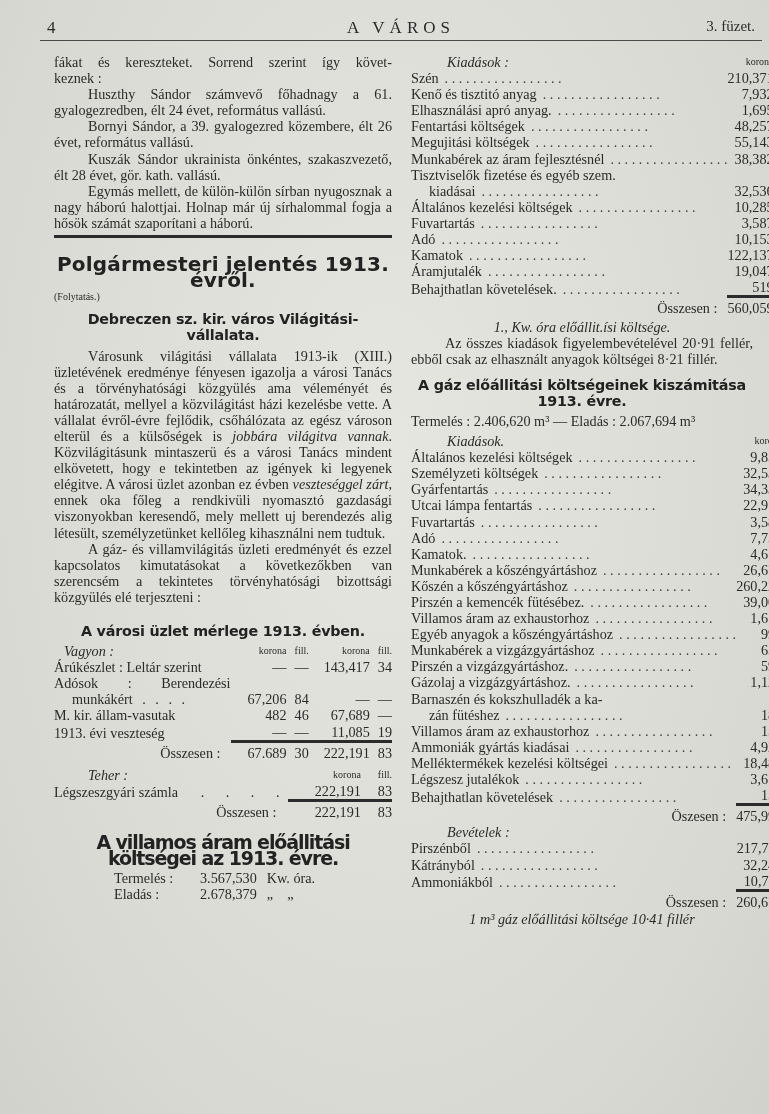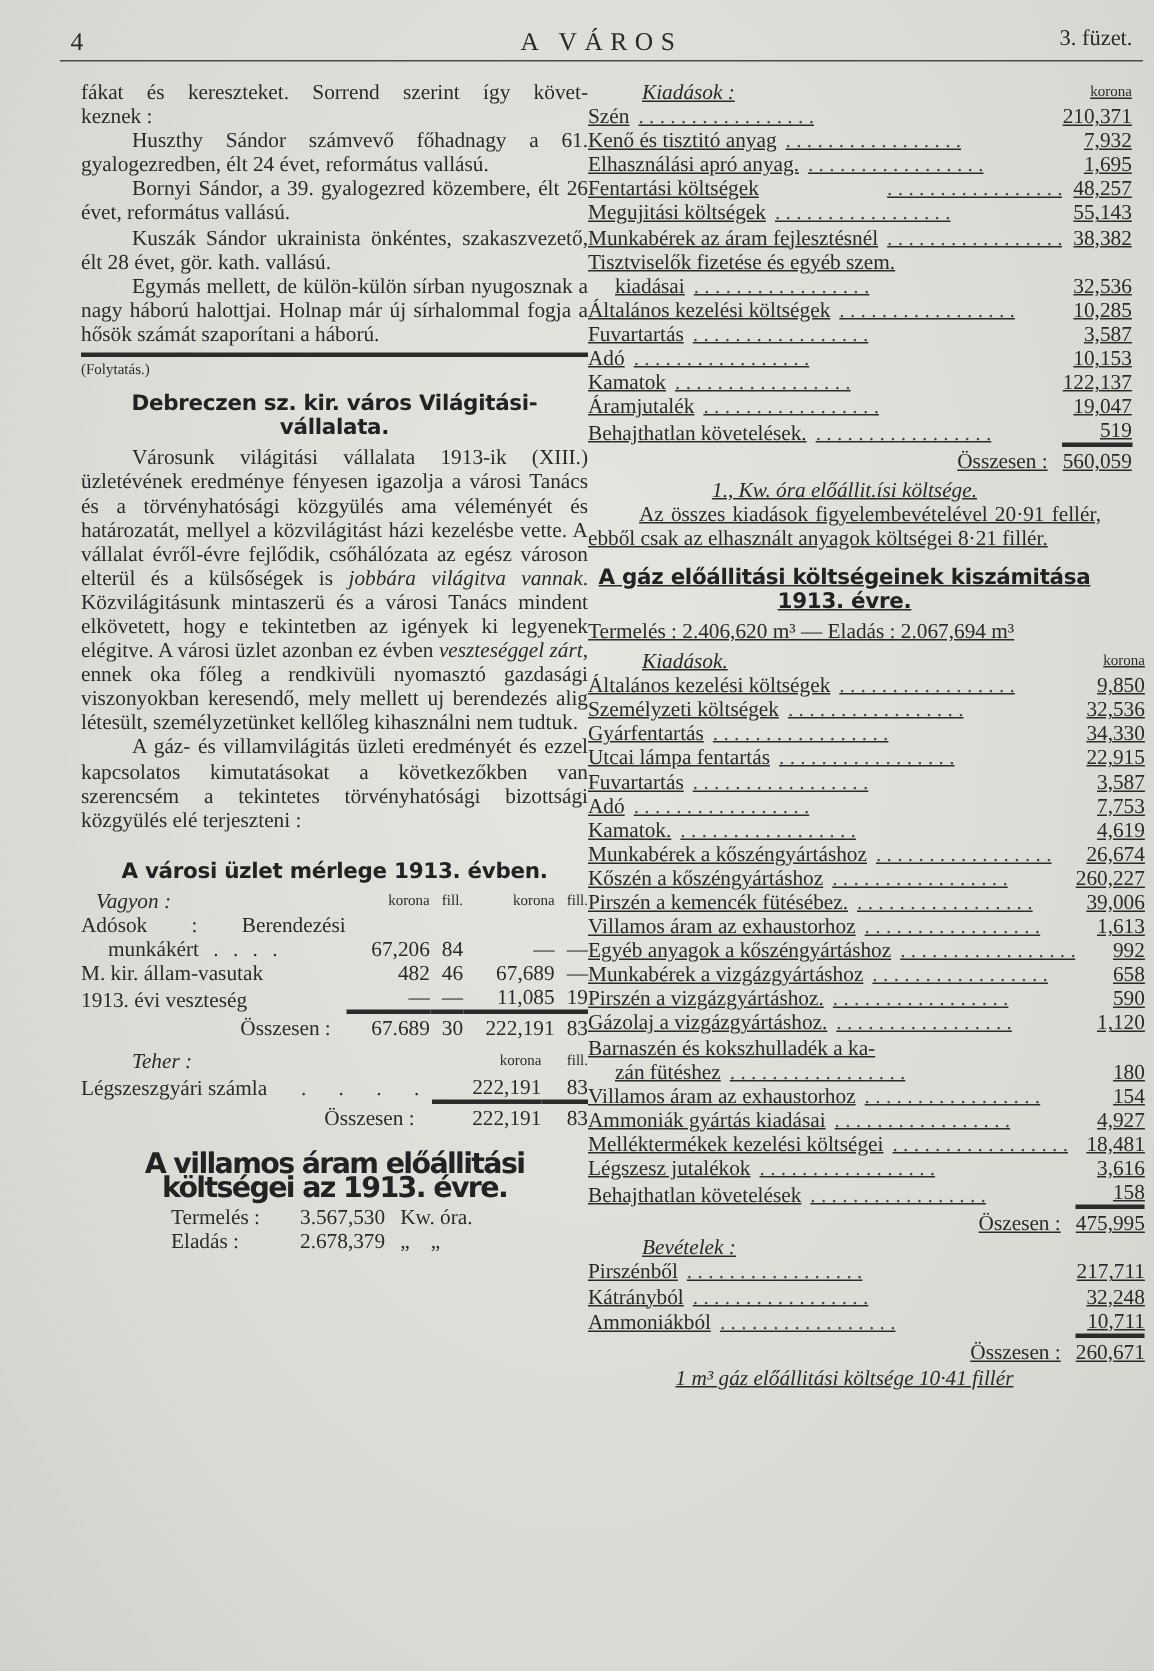--- a/index.html
+++ b/index.html
@@ -17,21 +17,21 @@
   .header {
     position: absolute; left: 40px; top: 16px; width: 722px; height: 24px;
     border-bottom: 1.5px solid #4a4a4a;
   }
   .header .pno { position: absolute; left: 7px; top: 2px; font-size: 17px; }
   .header .title { position: absolute; left: 0; right: 0; text-align: center; top: 2px; font-size: 17px; letter-spacing: 5px; }
   .header .issue { position: absolute; right: 7px; top: 2px; font-size: 15px; }
 
   .col { position: absolute; top: 54px; font-size: 14.2px; line-height: 16.1px; }
   .left { left: 54px; width: 338px; }
-  .right { left: 392px; width: 342px; text-decoration: underline; }
+  .right { left: 411px; width: 342px; }
 
   p { margin: 0; text-align: justify; }
   .ind { text-indent: 34px; }
   .jl { text-align-last: justify; }
   em { font-style: italic; }
 
   .rule { border-top: 2px solid #333; margin: 4px 0 0 0; }
   .rule.thick { border-top: 3px solid #2b2b2b; }
 
   h1.sect {
@@ -71,20 +71,21 @@
 
   <div class="col left">
     <p class="jl">fákat és kereszteket. Sorrend szerint így követ-</p>
     <p>keznek :</p>
     <p class="ind">Huszthy Sándor számvevő főhadnagy a 61. gyalogezredben, élt 24 évet, református vallású.</p>
     <p class="ind">Bornyi Sándor, a 39. gyalogezred közembere, élt 26 évet, református vallású.</p>
     <p class="ind">Kuszák Sándor ukrainista önkéntes, szakaszvezető, élt 28 évet, gör. kath. vallású.</p>
     <p class="ind">Egymás mellett, de külön-külön sírban nyugosznak a nagy háború halottjai. Holnap már új sírhalommal fogja a hősök számát szaporítani a háború.</p>
     <div class="rule thick"></div>
 
+    <h1 class="sect">Polgármesteri jelentés 1913. évről.</h1>
     <div class="sub">(Folytatás.)</div>
     <h2 class="hd">Debreczen sz. kir. város Világitási-vállalata.</h2>
 
     <p class="ind"><span>Városunk világitási vállalata 1913-ik (XIII.) üzletévének eredménye fényesen igazolja a városi Tanács és a törvényhatósági közgyülés ama véleményét és határozatát, mellyel a közvilágitást házi kezelésbe vette. A vállalat évről-évre fejlődik, csőhálózata az egész városon elterül és a külsőségek is </span><em>jobbára világitva vannak</em><span>. Közvilágitásunk mintaszerü és a városi Tanács mindent elkövetett, hogy e tekintetben az igények ki legyenek elégitve. A városi üzlet azonban ez évben </span><em>veszteséggel zárt</em><span>, ennek oka főleg a rendkivüli nyomasztó gazdasági viszonyokban keresendő, mely mellett uj berendezés alig létesült, személyzetünket kellőleg kihasználni nem tudtuk.</span></p>
     <p class="ind">A gáz- és villamvilágitás üzleti eredményét és ezzel kapcsolatos kimutatásokat a következőkben van szerencsém a tekintetes törvényhatósági bizottsági közgyülés elé terjeszteni :</p>
 
     <h2 class="hd" style="margin-top:18px">A városi üzlet mérlege 1913. évben.</h2>
 
     <table>
       <colgroup>
@@ -98,20 +99,27 @@
           <tr>
         <td class="ital-head" style="font-style:italic">Vagyon :</td>
         <td class="small">korona</td>
         <td class="small">fill.</td>
         <td class="small">korona</td>
         <td class="small">fill.</td>
       </tr>
       </tbody>
         <tbody id="assets-body">
           <tr>
+            <td>Árúkészlet : Leltár szerint</td>
+            <td class="num">—</td>
+            <td class="num">—</td>
+            <td class="num">143,417</td>
+            <td class="num">34</td>
+          </tr>
+          <tr>
             <td style="word-spacing: 26px;">Adósok : Berendezési</td>
             <td class="num"></td>
             <td class="num"></td>
             <td class="num"></td>
             <td class="num"></td>
           </tr>
           <tr>
             <td style="padding-left: 18px; word-spacing: 6px;">munkákért . . . .</td>
             <td class="num">67,206</td>
             <td class="num">84</td>
@@ -222,21 +230,21 @@
             <td class="lbl">
               <div style="display: flex; overflow: hidden;">
                 <span style="flex: 0 0 auto;">Elhasználási apró anyag.</span>
                 <span style="flex: 1 1 0%; overflow: hidden; white-space: nowrap; letter-spacing: 0px; padding-left: 6px; color: rgb(68, 68, 68);"> .  .  .  .  .  .  .  .  .  .  .  .  .  .  .  .  .</span>
               </div>
             </td>
             <td class="num">1,695</td>
           </tr>
           <tr>
             <td class="lbl">
-              <div style="display: flex; overflow: hidden; text-align: right;">
+              <div style="display: flex; overflow: hidden;">
                 <span style="flex: 0 0 auto;">Fentartási költségek</span>
                 <span style="flex: 1 1 0%; overflow: hidden; white-space: nowrap; letter-spacing: 0px; padding-left: 6px; color: rgb(68, 68, 68);"> .  .  .  .  .  .  .  .  .  .  .  .  .  .  .  .  .</span>
               </div>
             </td>
             <td class="num">48,257</td>
           </tr>
           <tr>
             <td class="lbl">
               <div style="display: flex; overflow: hidden;">
                 <span style="flex: 0 0 auto;">Megujitási költségek</span>

